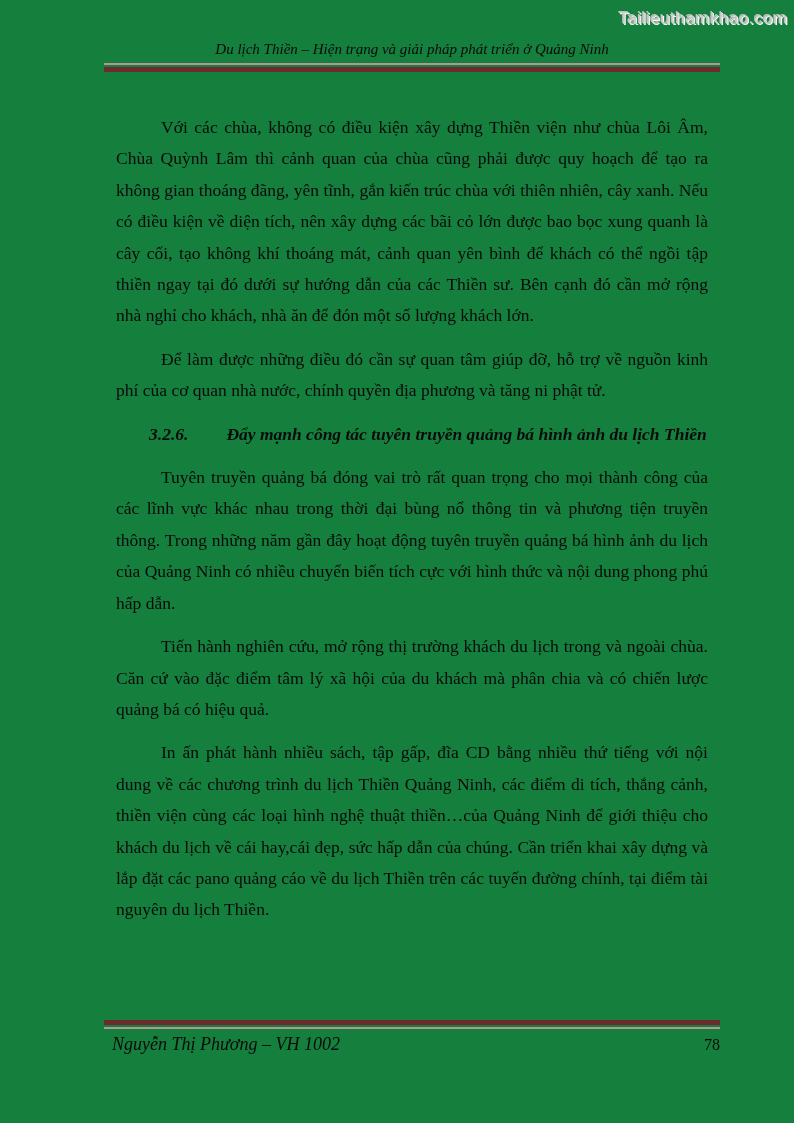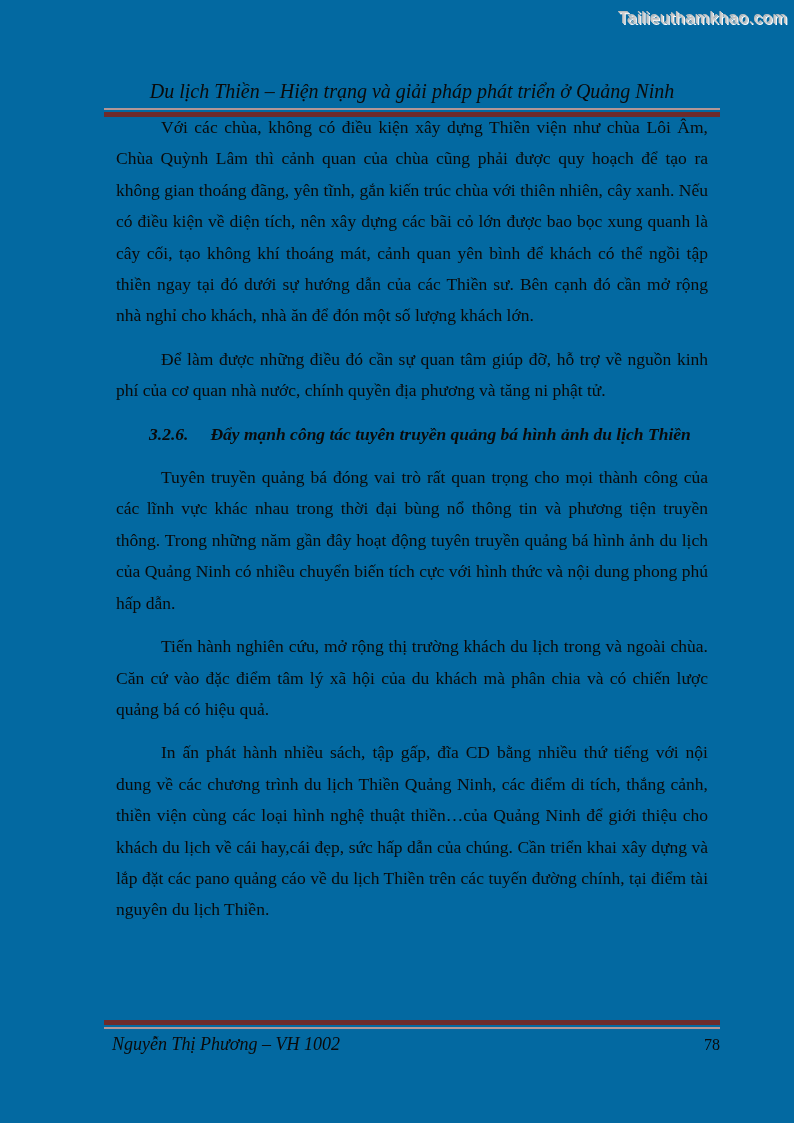--- a/index.html
+++ b/index.html
@@ -1,20 +1,20 @@
 <!DOCTYPE html>
 <html><head>
 <meta charset="utf-8">
 <style>
   html, body { margin: 0; padding: 0; background: #ffffff; }
   .page {
     position: relative;
     width: 794px;
     height: 1123px;
-    background: #0369a1;
+    background: #15803d;
     font-family: "Liberation Serif", serif;
     color: #0a0a0a;
     overflow: hidden;
   }
   .watermark {
     position: absolute;
     top: 9px;
     right: 6px;
     font-family: "Liberation Sans", sans-serif;
     font-size: 17px;
@@ -24,24 +24,23 @@
   }
   .header {
     position: absolute;
     top: 41px;
     left: 104px;
     width: 616px;
   }
   .header-title {
     text-align: center;
     font-style: italic;
-    font-size: 20px;
+    font-size: 15px;
     padding-bottom: 5px;
     white-space: nowrap;
-    margin-top: 39px;
   }
   .header-rule {
     height: 2px;
     border-top: 2px solid #b29696;
     border-bottom: 5px solid #6e2b2b;
   }
   .doc-body {
     position: absolute;
     top: 100px;
     left: 104px;
@@ -50,21 +49,21 @@
     line-height: 31.4px;
     text-align: justify;
   }
   .para { margin: 12px; text-indent: 45px; }
   .heading {
     margin: 0;
     text-indent: 45px;
     font-weight: bold;
     font-style: italic;
   }
-  .hnum { margin-right: 22px; }
+  .hnum { margin-right: 38px; }
   .footer {
     position: absolute;
     top: 1020px;
     left: 104px;
     width: 616px;
   }
   .footer-rule {
     height: 2px;
     border-top: 5px solid #6e2b2b;
     border-bottom: 2px solid #b29696;

